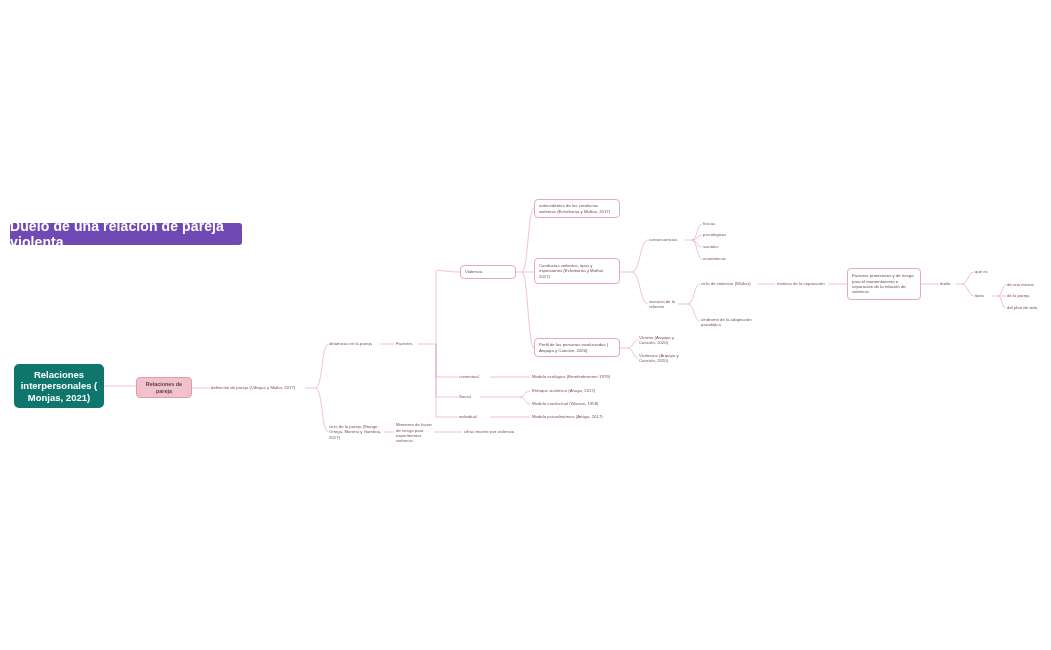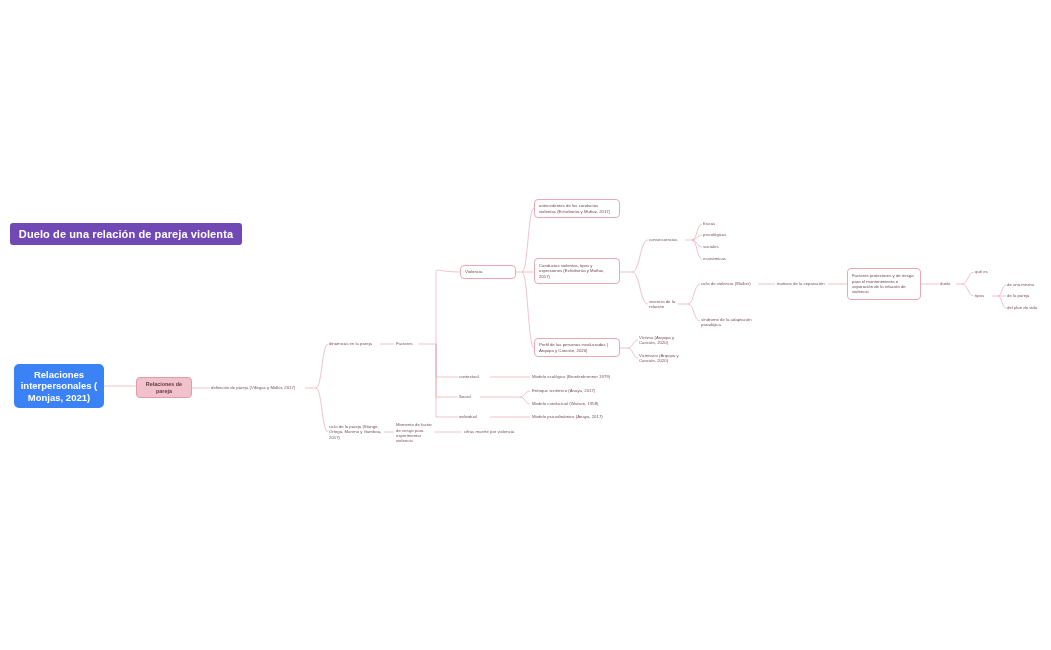--- a/index.html
+++ b/index.html
@@ -10,29 +10,29 @@
   }
   #canvas{position:absolute;left:0;top:0;width:1051px;height:650px;}
   svg.links{position:absolute;left:0;top:0;width:1051px;height:650px;pointer-events:none;}
 
   .node{position:absolute;box-sizing:border-box;}
 
   
   .title-banner{
     left:10px;top:223px;width:232px;height:22px;
     background:#7149b5;border-radius:3px;
-    color:#ffffff;font-size:11px;font-weight:600;
+    color:#ffffff;font-size:14px;font-weight:600;
     display:flex;align-items:center;justify-content:center;
     letter-spacing:.1px;
   }
 
   
   .root-node{
     left:14px;top:364px;width:90px;height:44px;
-    background:#3b82f6;border-radius:5px;
+    background:#0f766e;border-radius:5px;
     color:#ffffff;font-size:9.5px;font-weight:700;line-height:11.5px;
     display:flex;align-items:center;justify-content:center;text-align:center;
     padding:2px 4px;
   }
 
   
   .pink-node{
     left:136px;top:377px;width:56px;height:21px;
     background:#f2c2cc;border:1px solid #e39aab;border-radius:4px;
     color:#5c3b43;font-size:5.4px;font-weight:700;line-height:6.6px;

